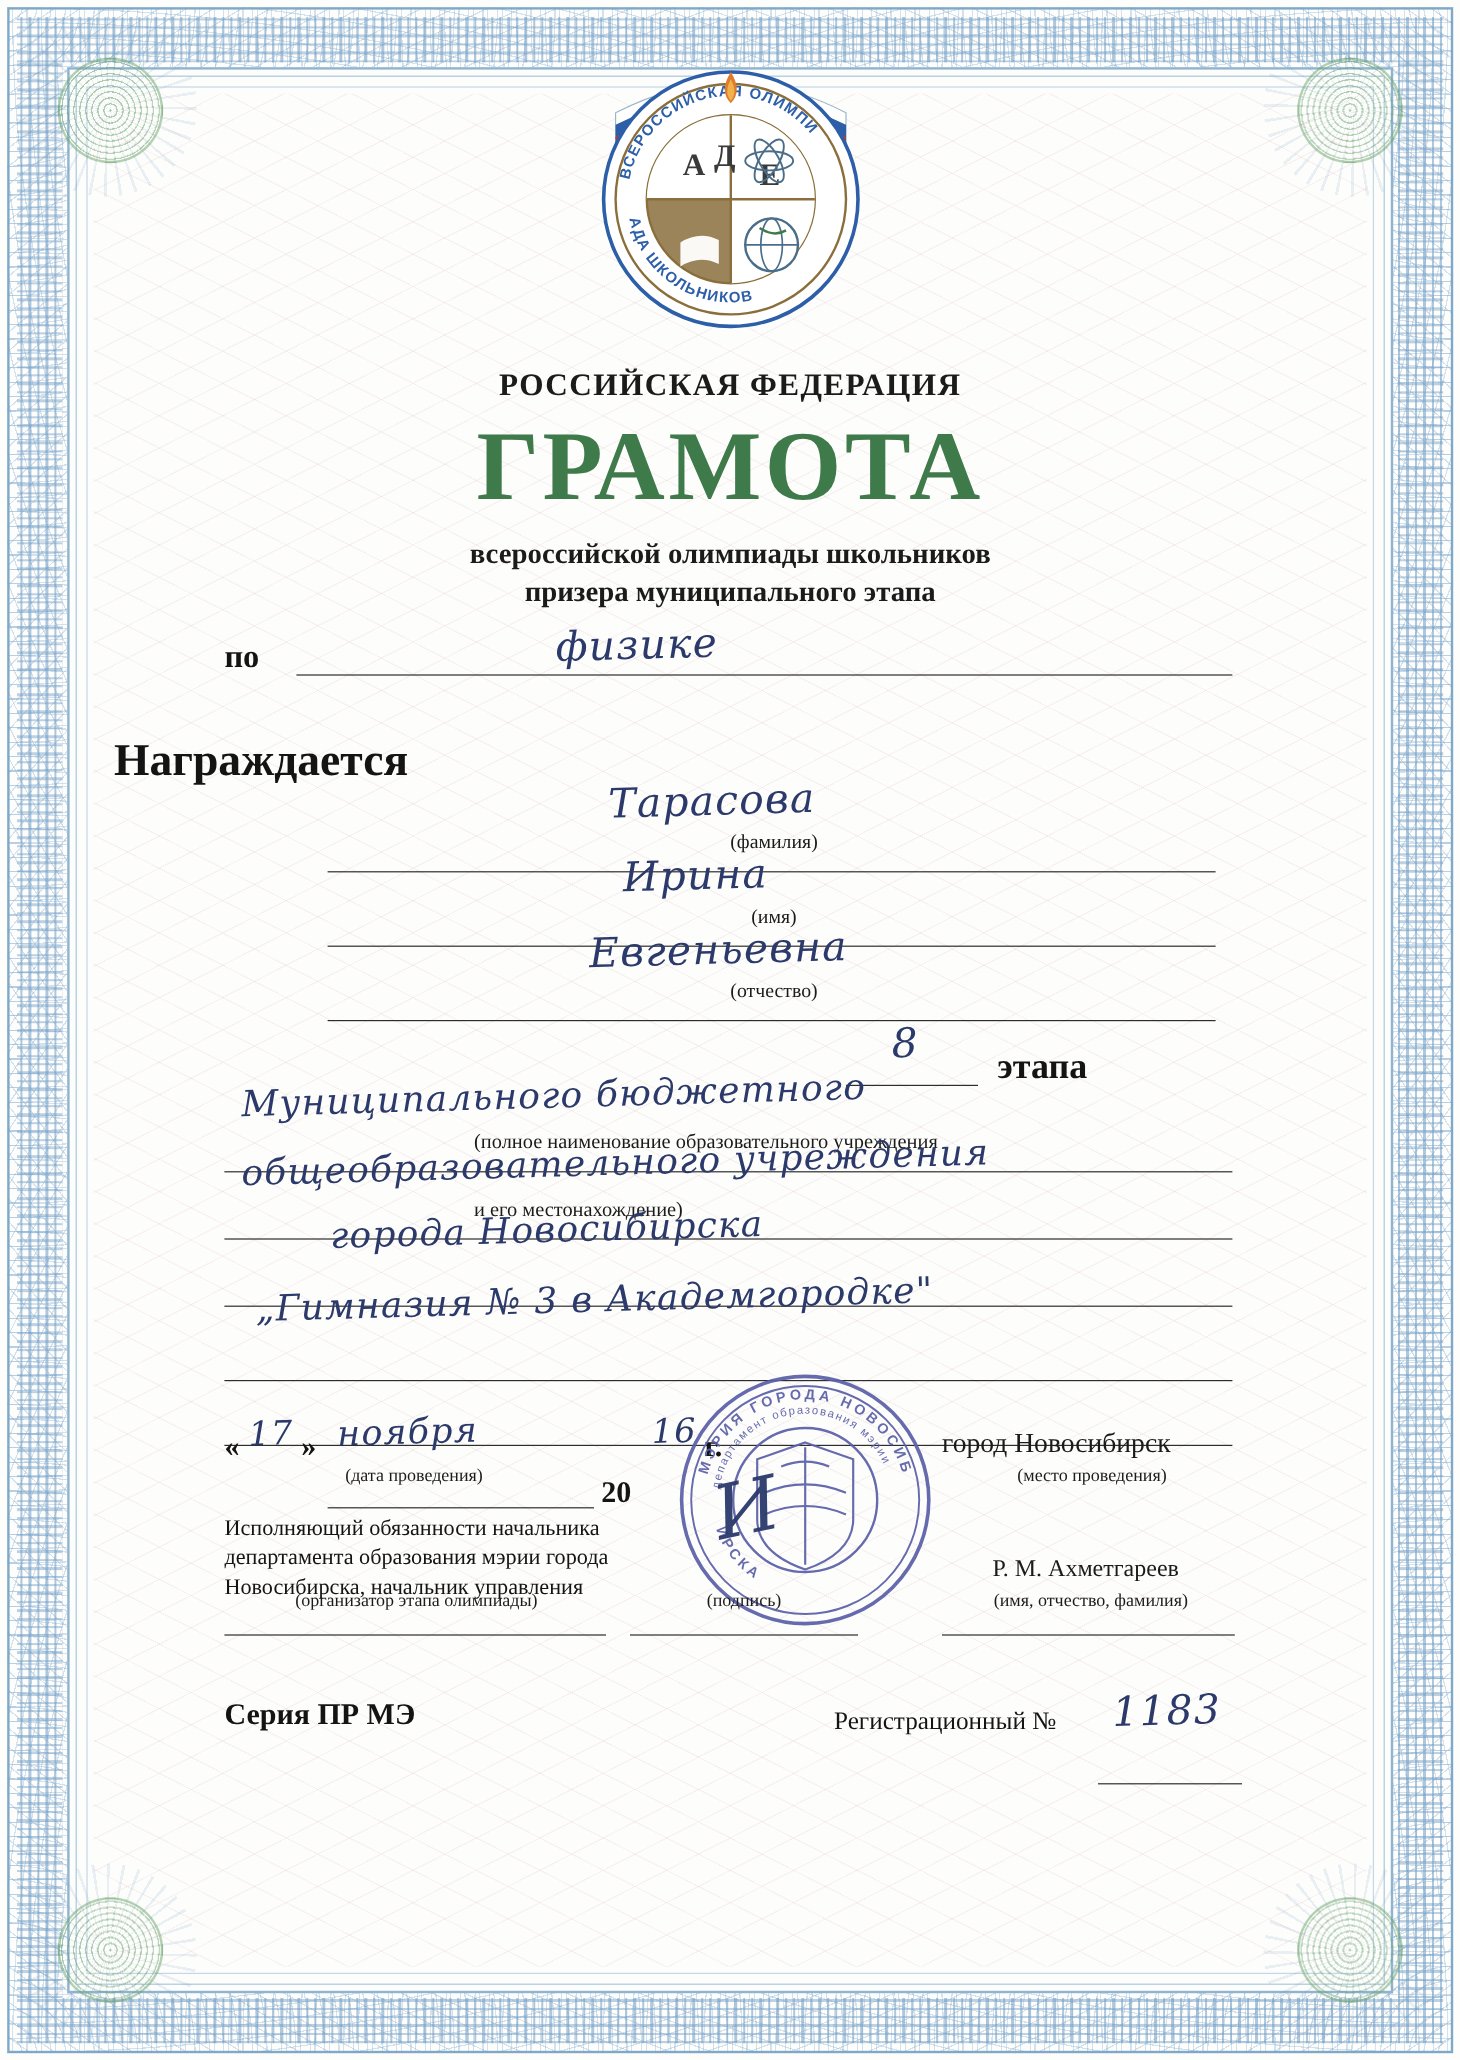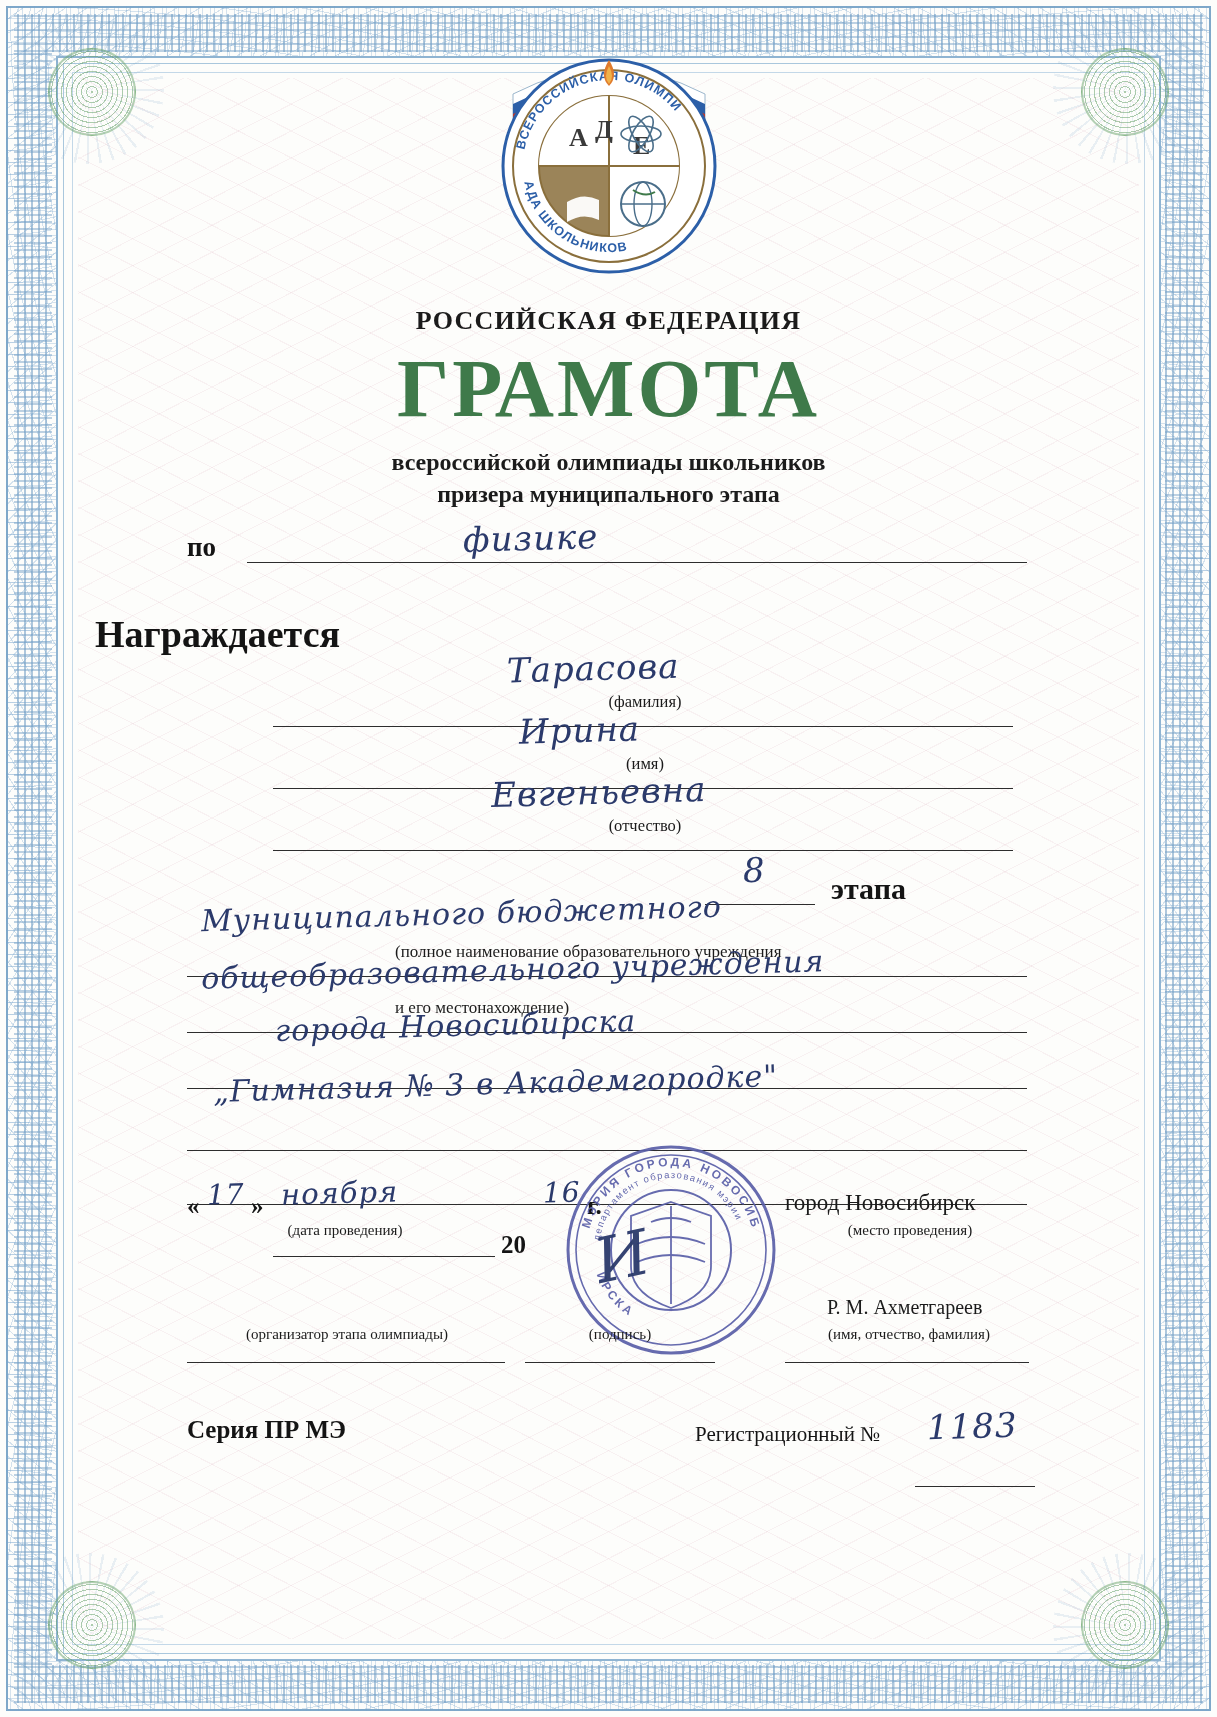--- a/index.html
+++ b/index.html
@@ -447,20 +447,25 @@
         <path d="M106 58 L146 72 L146 122 Q146 150 106 164 Q66 150 66 122 L66 72 Z"></path>
         <path d="M72 100 q34 -14 68 0"></path>
         <path d="M72 118 q34 -14 68 0"></path>
         <path d="M86 78 q20 -8 40 0"></path>
         <path d="M106 62 L106 160"></path>
       </g>
     </svg>
 
     <div class="signature-mark">И</div>
 
+    <div class="sign-block" style="left:92px; top:1238px; width:400px;">
+      <div>Исполняющий обязанности начальника</div>
+      <div>департамента образования мэрии города</div>
+      <div>Новосибирска, начальник управления</div>
+    </div>
     <div class="field-line" style="left:92px; top:1298px; width:318px; border-bottom:1.4px solid #2d2d2d;"></div>
     <div class="caption" style="left:92px; top:1302px; width:320px; font-size:15px;">(организатор этапа олимпиады)</div>
 
     <div class="field-line" style="left:430px; top:1298px; width:190px; border-bottom:1.4px solid #2d2d2d;"></div>
     <div class="caption" style="left:430px; top:1302px; width:190px; font-size:15px;">(подпись)</div>
 
     <div class="field-line" style="left:690px; top:1298px; width:244px; border-bottom:1.4px solid #2d2d2d;"></div>
     <div class="small-note" style="left:700px; top:1272px; font-size:20px;margin-left:32px;">Р. М. Ахметгареев</div>
     <div class="caption" style="left:690px; top:1302px; width:248px; font-size:15px;">(имя, отчество, фамилия)</div>
 

